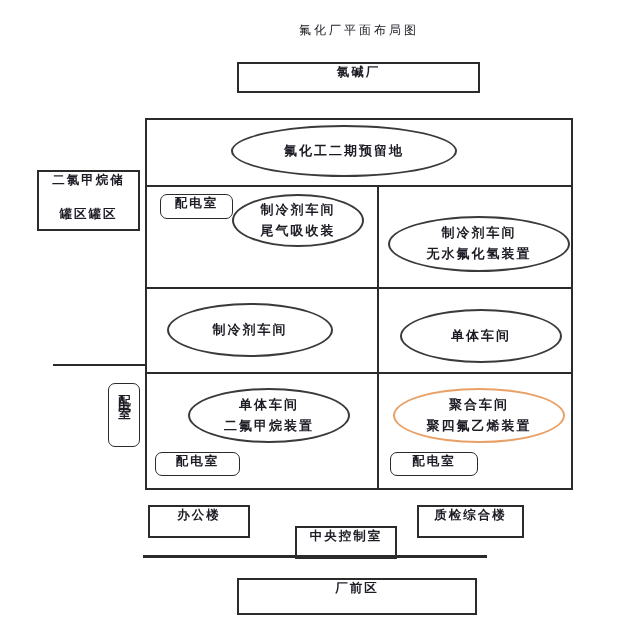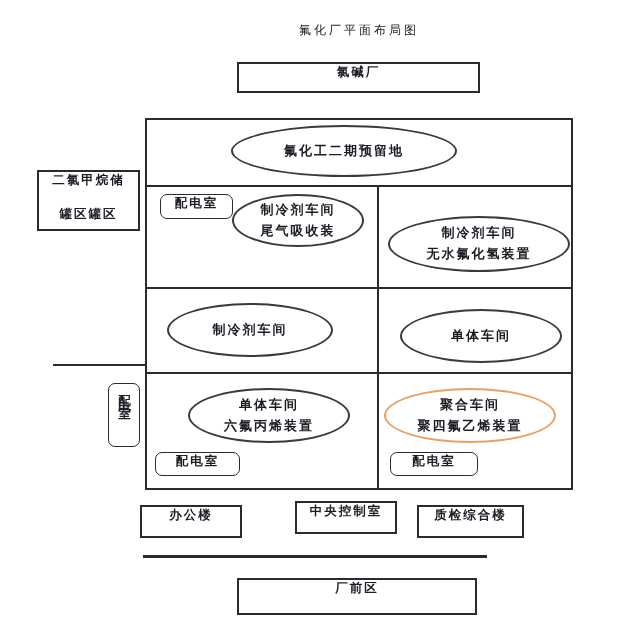--- a/index.html
+++ b/index.html
@@ -74,24 +74,24 @@
   <div class="ellipse" style="left:167px;top:303px;width:166px;height:54px;">
     <div>制冷剂车间</div>
   </div>
 
   <div class="ellipse" style="left:400px;top:309px;width:162px;height:54px;">
     <div>单体车间</div>
   </div>
 
   <div class="ellipse" style="left:188px;top:388px;width:162px;height:55px;">
     <div>单体车间</div>
-    <div>六氟丙烯装置</div>
+    <div>二氟甲烷装置</div>
   </div>
 
-  <div class="ellipse" style="left: 384px; top: 388px; width: 172px; height: 55px; border-color: rgb(232, 160, 102);">
+  <div class="ellipse" style="left: 393px; top: 388px; width: 172px; height: 55px; border-color: rgb(232, 160, 102);">
     <div>聚合车间</div>
     <div>聚四氟乙烯装置</div>
   </div>
 
   <div class="box thin" style="left:155px;top:452px;width:85px;height:24px;">
     <span>配电室</span>
   </div>
 
   <div class="box thin" style="left:390px;top:452px;width:88px;height:24px;">
     <span>配电室</span>
@@ -102,25 +102,25 @@
     <span>罐区罐区</span></span>
   </div>
 
   <div class="gline" style="left:53px;top:364px;width:92px;height:2px;"></div>
 
   <div class="box thin" style="left:108px;top:383px;width:32px;height:64px;">
     <span class="vtext">配电室</span>
   </div>
 
 
-  <div class="box" style="left:140px;top:505px;width:102px;height:33px;">
+  <div class="box" style="left:148px;top:505px;width:102px;height:33px;">
     <span>办公楼</span>
   </div>
 
-  <div class="box" style="left:295px;top:501px;width:102px;height:33px;">
+  <div class="box" style="left:295px;top:526px;width:102px;height:33px;">
     <span>中央控制室</span>
   </div>
 
   <div class="box" style="left:417px;top:505px;width:107px;height:33px;">
     <span>质检综合楼</span>
   </div>
 
   <div class="gline" style="left:143px;top:555px;width:344px;height:3px;"></div>
 
   <div class="box" style="left:237px;top:578px;width:240px;height:37px;">

